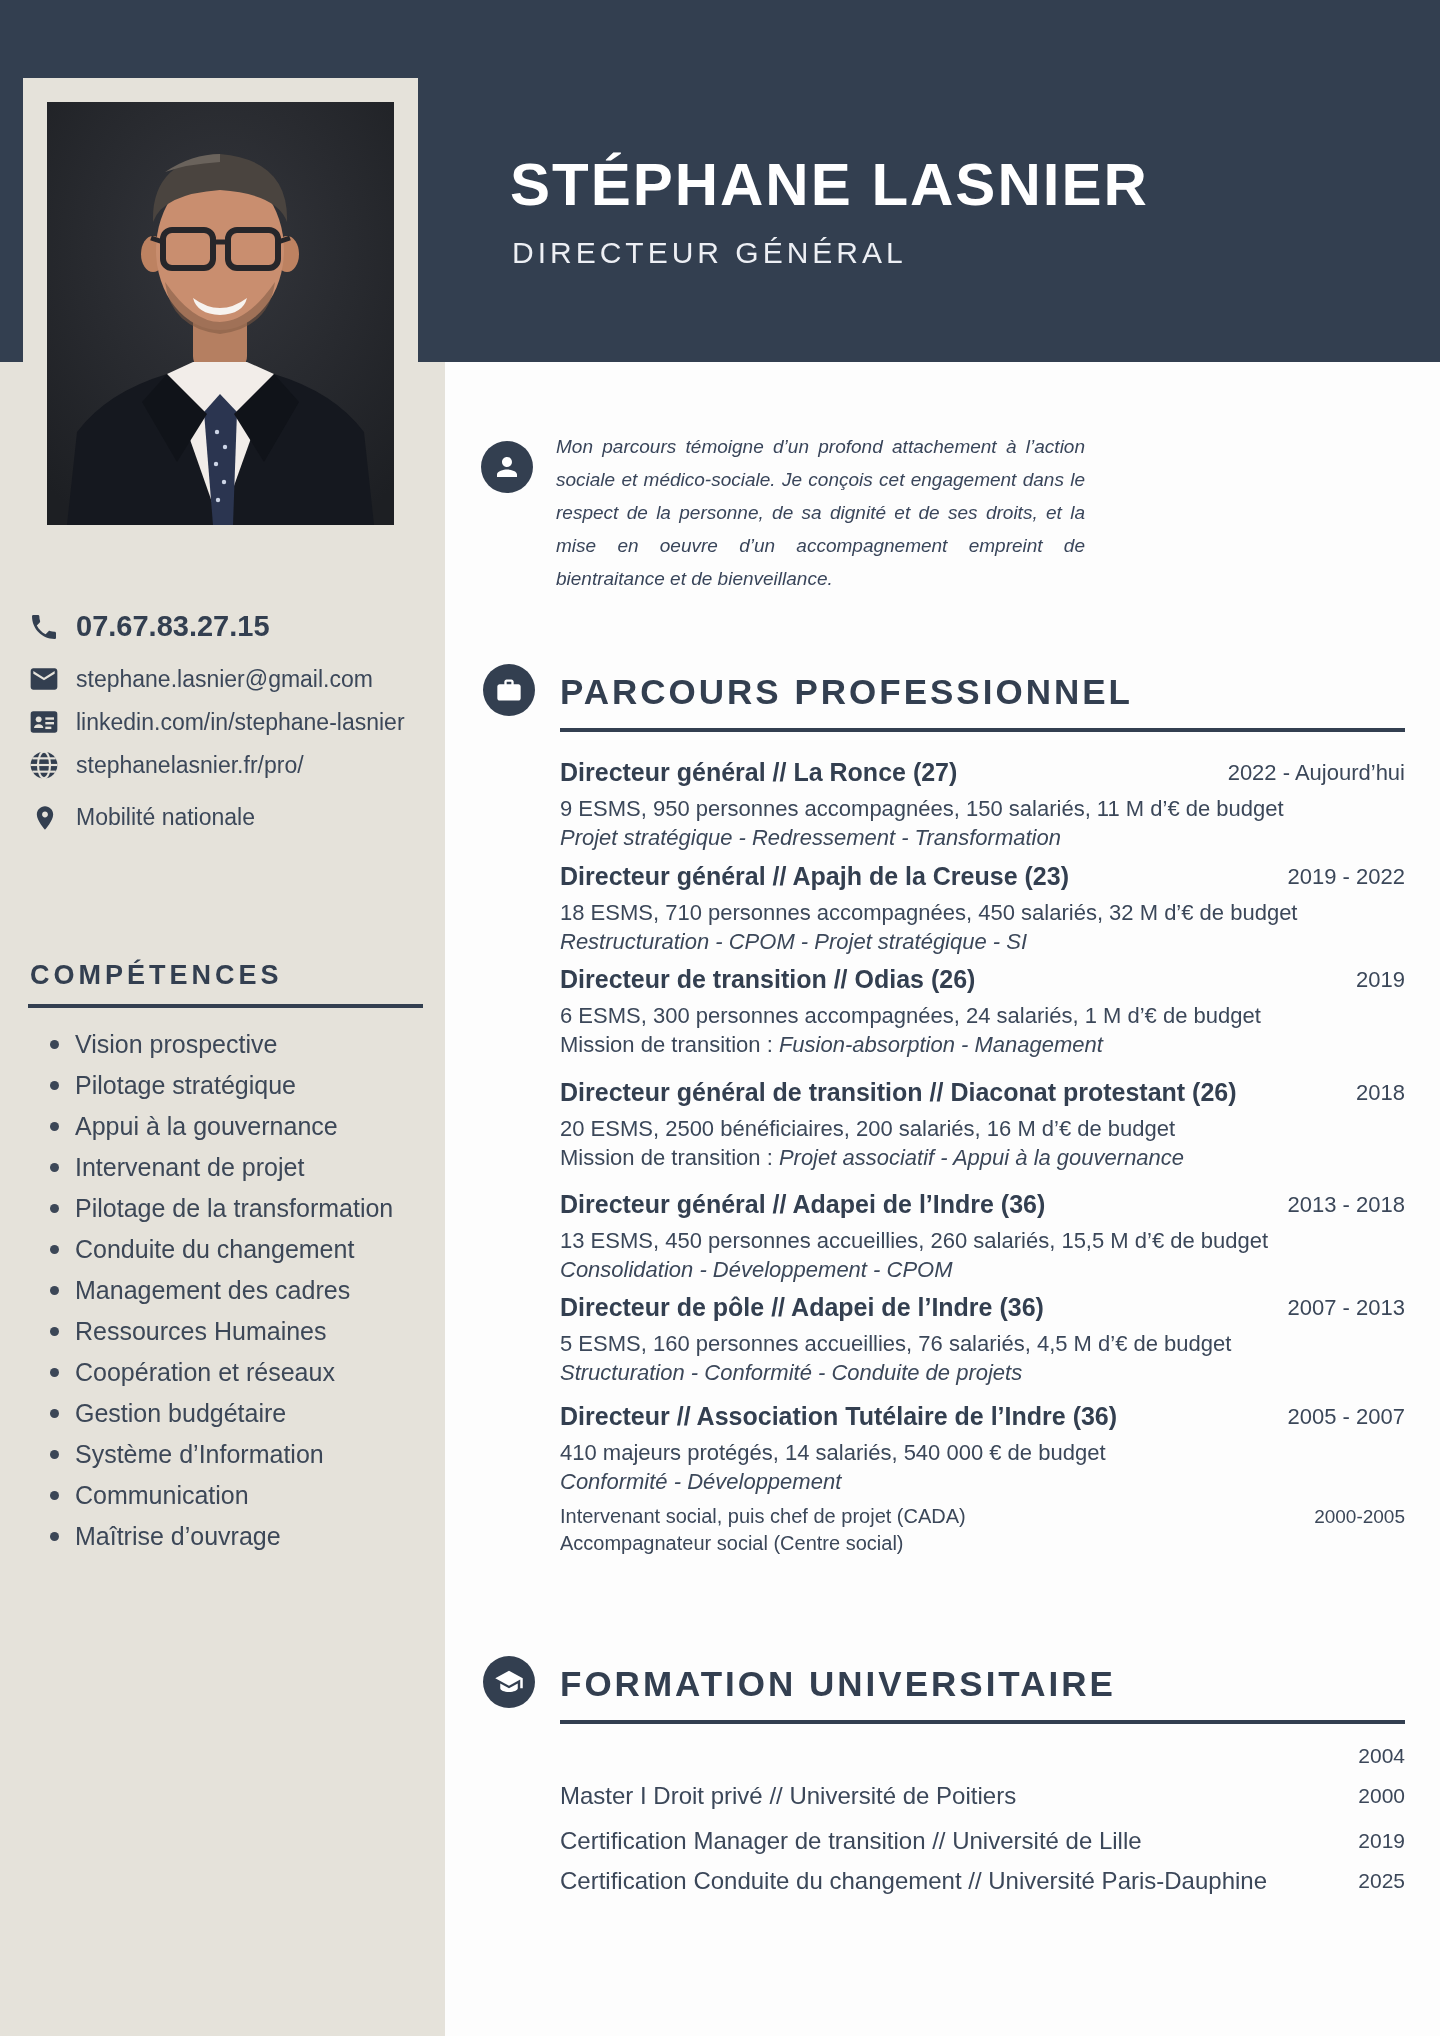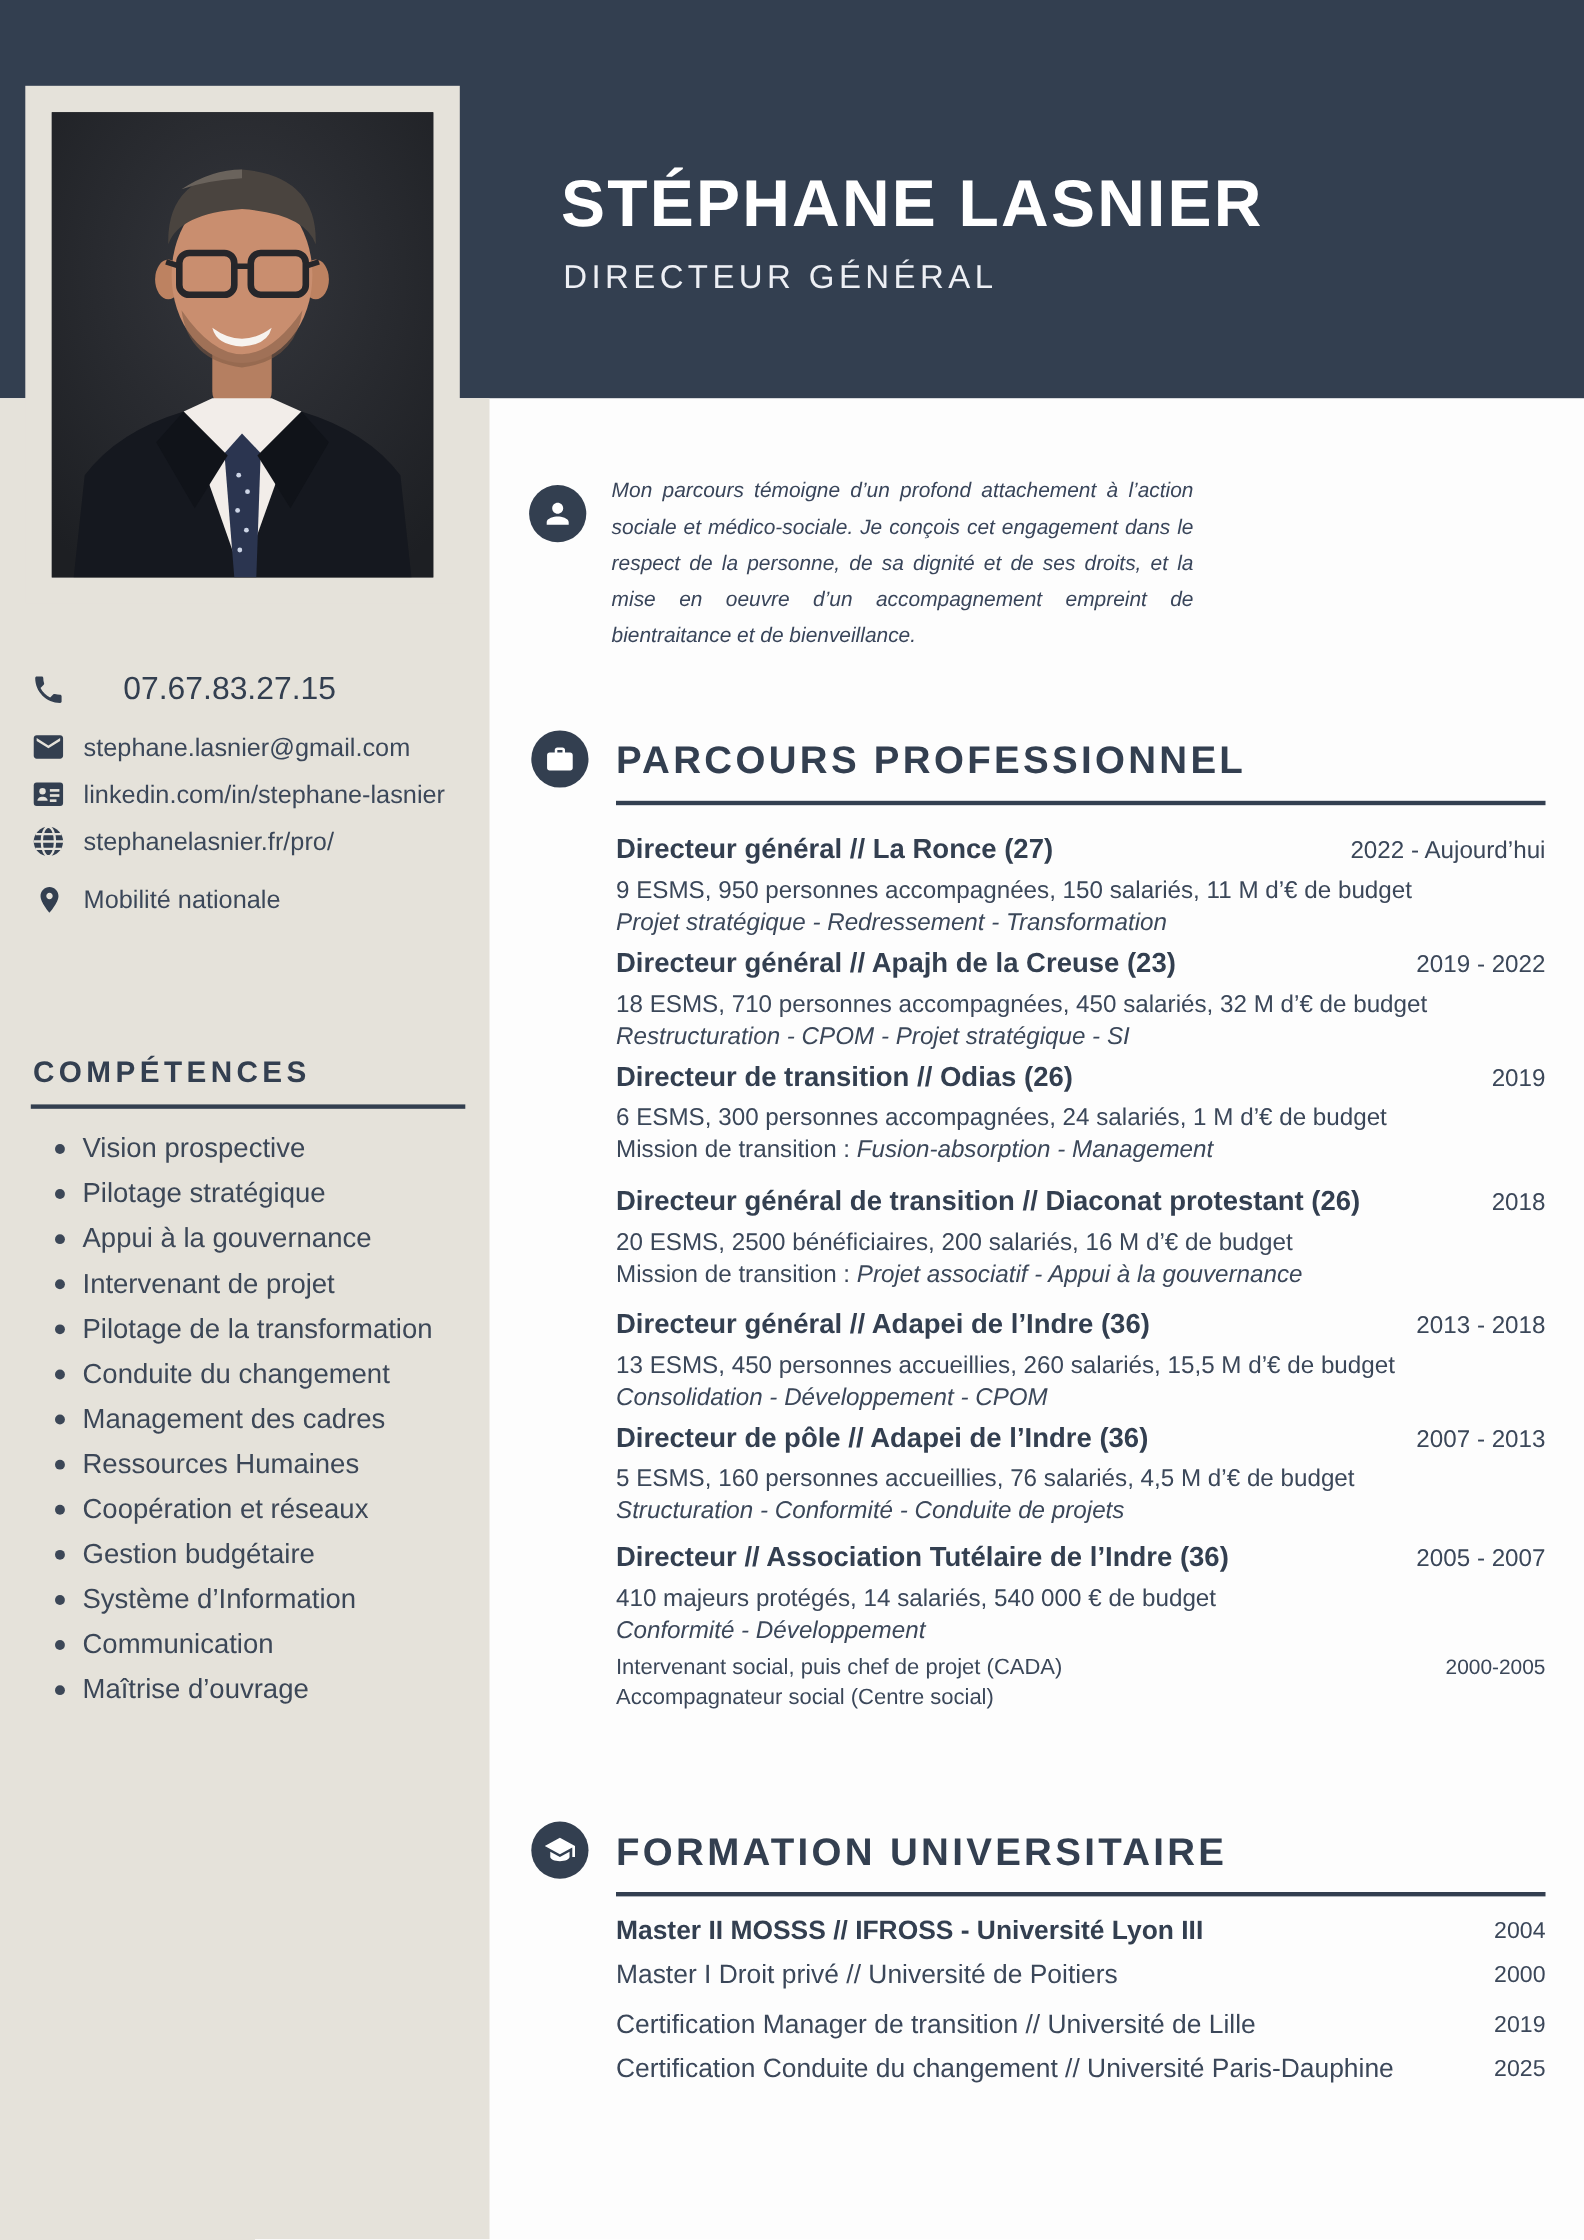--- a/index.html
+++ b/index.html
@@ -21,21 +21,21 @@
   .name { position:absolute; left:510px; top:150px; font-size:60px; font-weight:700; color:#ffffff; letter-spacing:2px; white-space:nowrap; }
   .job-title-header { position:absolute; left:512px; top:236px; font-size:30px; font-weight:400; color:#edeff4; letter-spacing:4px; white-space:nowrap; }
 
   
   .intro-icon { position:absolute; left:481px; top:441px; width:52px; height:52px; border-radius:50%; background:#333F50; display:flex; align-items:center; justify-content:center; }
   .intro-text { position:absolute; left:556px; top:430px; width:529px; font-size:19px; font-style:italic; color:#39455A; line-height:33px; text-align:justify; }
 
   
   .c-icon { position:absolute; left:28px; width:32px; height:32px; }
   .c-text { position:absolute; left:76px; font-size:23px; color:#3B4759; white-space:nowrap; }
-  .phone-text { font-size:29px; font-weight:400; color:#333F50;margin-left:36px; }
+  .phone-text { font-size:29px; font-weight:700; color:#333F50; }
 
   
   .comp-heading { position:absolute; left:30px; top:960px; font-size:27px; font-weight:700; letter-spacing:4px; color:#333F50; }
   .comp-rule { position:absolute; left:28px; top:1004px; width:395px; height:4px; background:#333F50; }
   .comp-list { position:absolute; left:48px; top:1024px; width:380px; list-style:none; }
   .comp-list li { position:relative; height:41px; padding-left:27px; font-size:25px; color:#3C4757; line-height:41px; white-space:nowrap; }
   .comp-list li::before { content:""; position:absolute; left:2px; top:16px; width:9px; height:9px; border-radius:50%; background:#3C4757; }
 
   
   .sec-icon { position:absolute; left:483px; width:52px; height:52px; border-radius:50%; background:#333F50; display:flex; align-items:center; justify-content:center; }
@@ -256,21 +256,20 @@
   <div class="sec-icon" style="top:1656px">
     <svg width="30" height="30" viewBox="0 0 24 24">
         <path fill="#ffffff" d="M12 3L1 9l11 6 9-4.91V17h2V9L12 3zM5 13.18V17c0 1.66 3.13 3 7 3s7-1.34 7-3v-3.82l-7 3.82-7-3.82z"></path>
       </svg>
   </div>
   <div class="sec-heading" style="top:1664px">FORMATION UNIVERSITAIRE</div>
   <div class="sec-rule" style="top:1720px"></div>
 
   <div class="edu">
     <div class="edu-row bold" style="top:2px">
-      <span>Master II  MOSSS // IFROSS - Université Lyon III</span>
       <span class="edu-date">2004</span>
     </div>
     <div class="edu-row" style="top:42px">
       <span>Master I Droit privé // Université de Poitiers</span>
       <span class="edu-date">2000</span>
     </div>
     <div class="edu-row" style="top:87px">
       <span>Certification Manager de transition // Université de Lille</span>
       <span class="edu-date">2019</span>
     </div>

